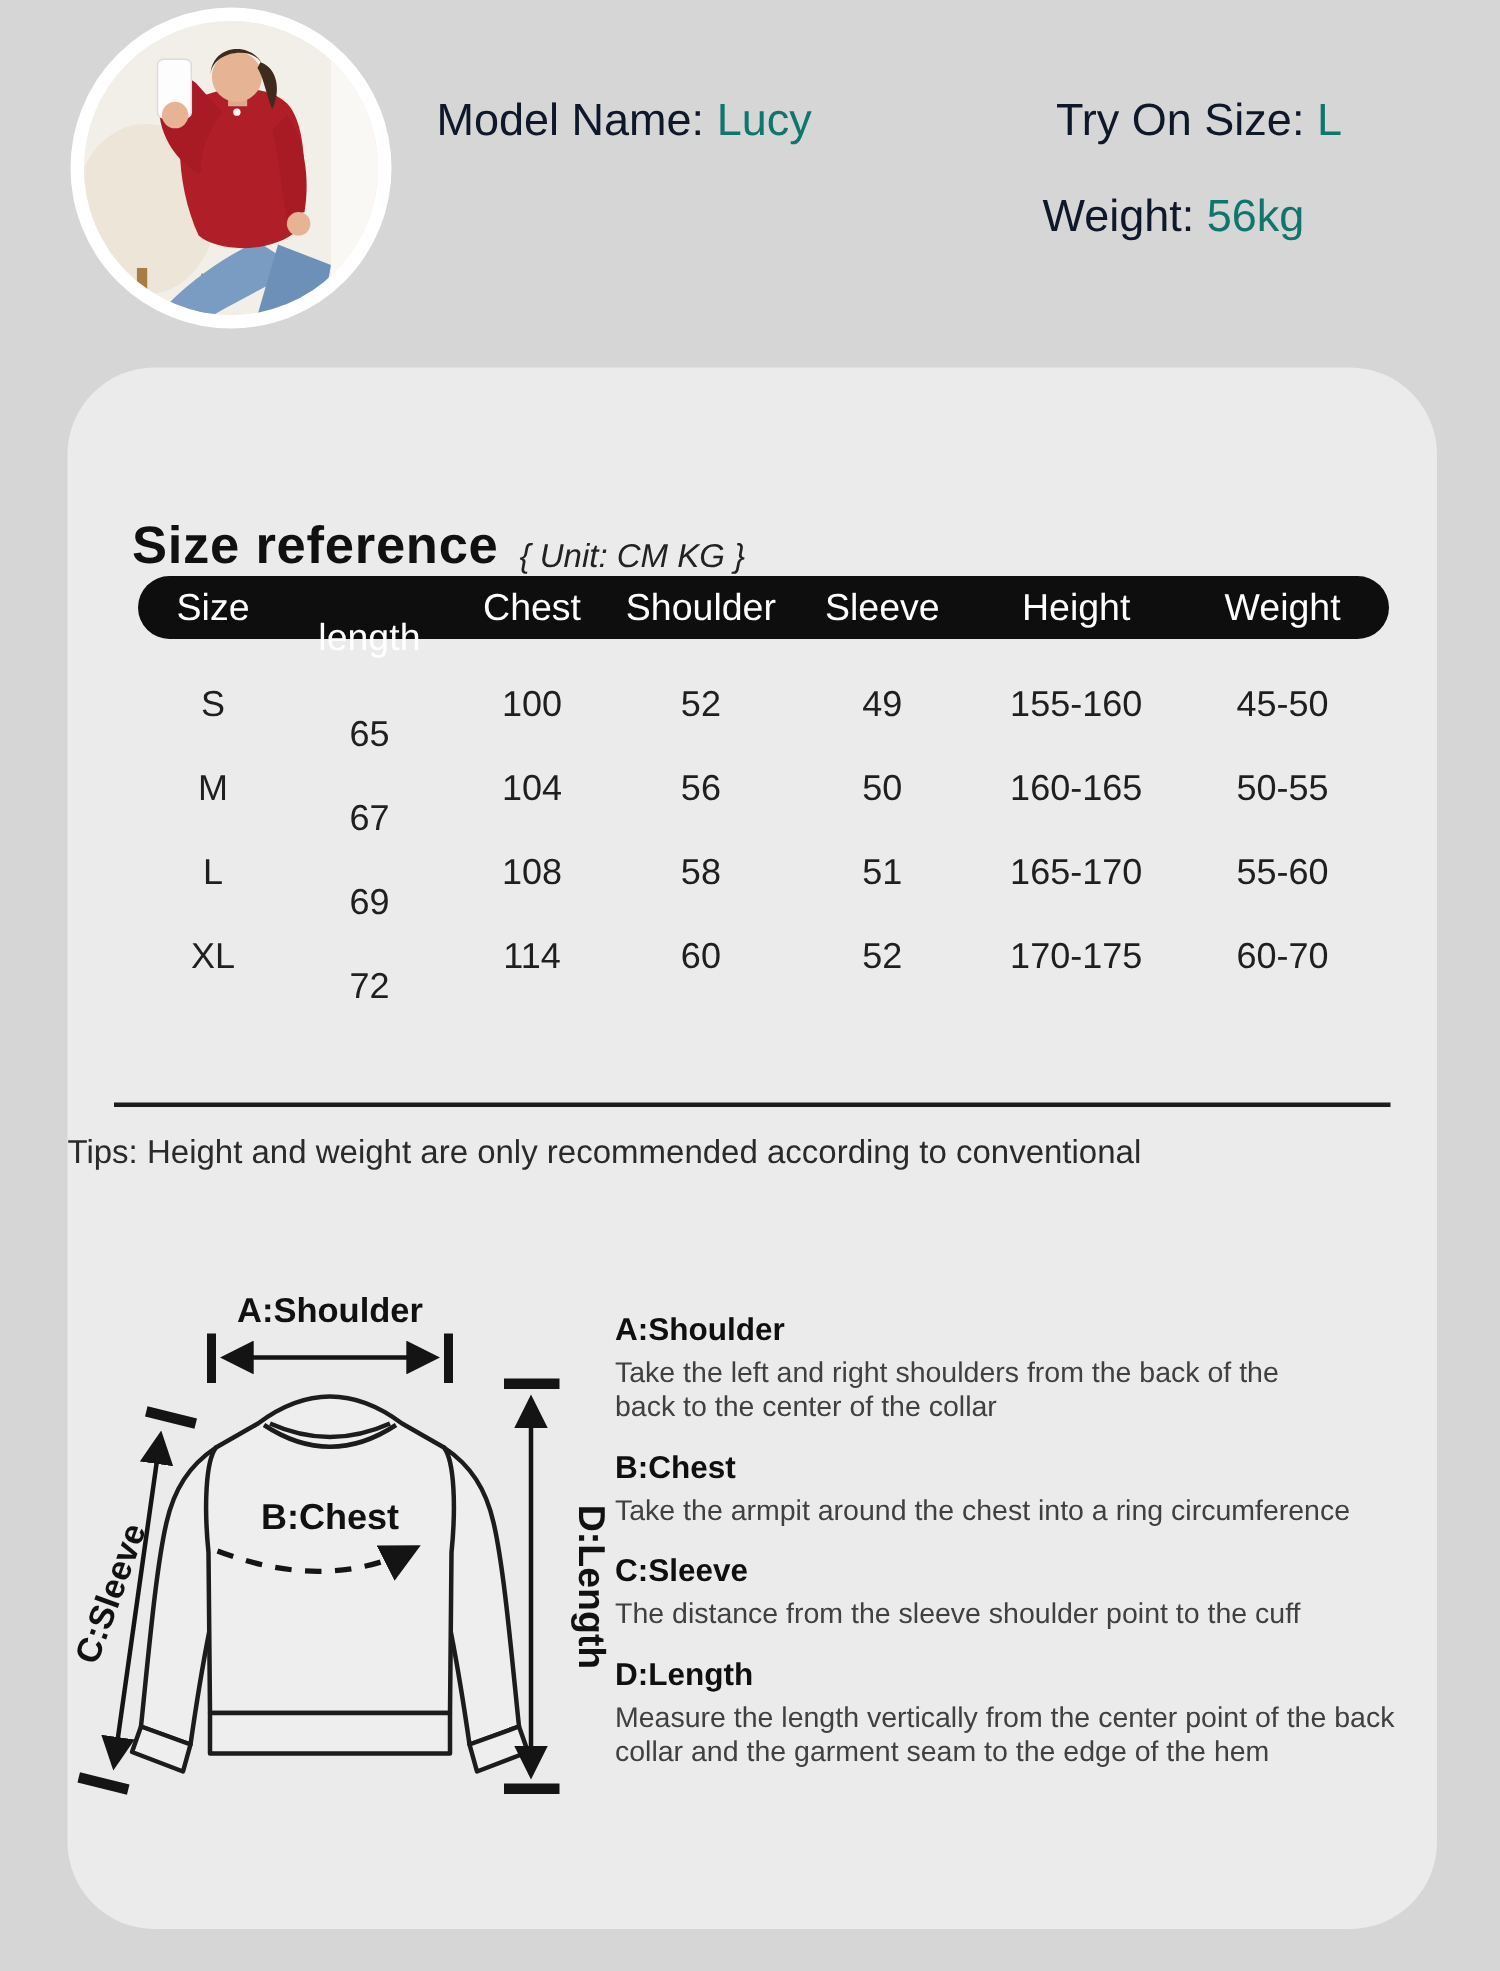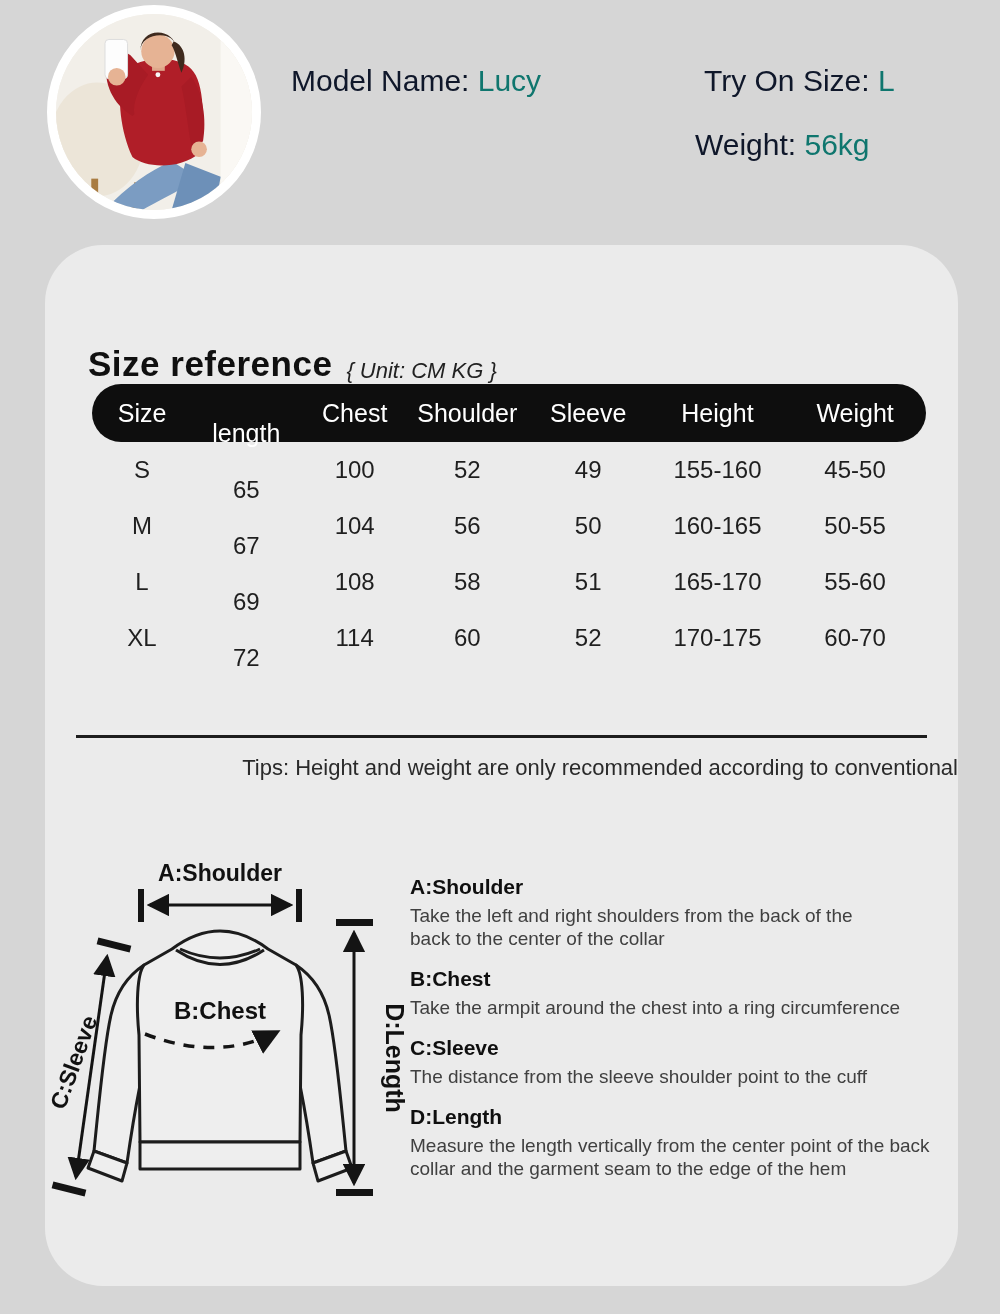--- a/index.html
+++ b/index.html
@@ -22,36 +22,36 @@
   
   .card{
     position:absolute;left:45px;top:245px;width:913px;height:1041px;
     background:#ebebeb;border-radius:58px;
   }
   .title-row{position:absolute;left:43px;top:63px;display:flex;align-items:flex-end;margin-top:36px;}
   .title-row h1{margin:0;font-size:35px;font-weight:bold;color:#101010;letter-spacing:.5px;}
   .title-row .unit{margin-left:14px;font-size:22px;color:#222;font-style:italic;}
   
   .thead{
-    position:absolute;left:47px;top:139px;width:834px;height:58px;
+    position:absolute;left:47px;top:139px;width:834px;height:42px;
     background:#0e0e0e;border-radius:29px;display:flex;align-items:center;
     color:#fff;font-size:25px;
   }
   .trow{display:flex;align-items:center;height:56px;font-size:24px;color:#1f1f1f;}
   .tbody{position:absolute;left:47px;top:197px;width:834px;}
   .thead span,.trow span{text-align:center;}
   .thead span:nth-child(1),.trow span:nth-child(1){width:12%;}
   .thead span:nth-child(2),.trow span:nth-child(2){width:13%;margin-top:40px;}
   .thead span:nth-child(3),.trow span:nth-child(3){width:13%;}
   .thead span:nth-child(4),.trow span:nth-child(4){width:14%;}
   .thead span:nth-child(5),.trow span:nth-child(5){width:15%;}
   .thead span:nth-child(6),.trow span:nth-child(6){width:16%;}
   .thead span:nth-child(7),.trow span:nth-child(7){width:17%;}
   .divider{position:absolute;left:31px;top:490px;width:851px;height:3px;background:#1d1d1d;}
-  .tips{position:absolute;left:0;top:507px;width:913px;text-align:right;
+  .tips{position:absolute;left:0;top:507px;width:913px;text-align:left;
         font-size:22px;color:#2a2a2a;line-height:31px;}
   
   .diagram{position:absolute;left:5px;top:608px;}
   .measures{position:absolute;left:365px;top:630px;width:560px;}
   .measures h4{margin:0 0 5px 0;font-size:21px;color:#0f0f0f;}
   .measures p{margin:0 0 17px 0;font-size:19px;line-height:23px;color:#404040;}
   .measures .w-a{max-width:485px;}
   .measures .w-d{max-width:530px;}
   svg text.dlabel{font-family:"Liberation Sans",sans-serif;font-weight:bold;fill:#111;}
 </style>

